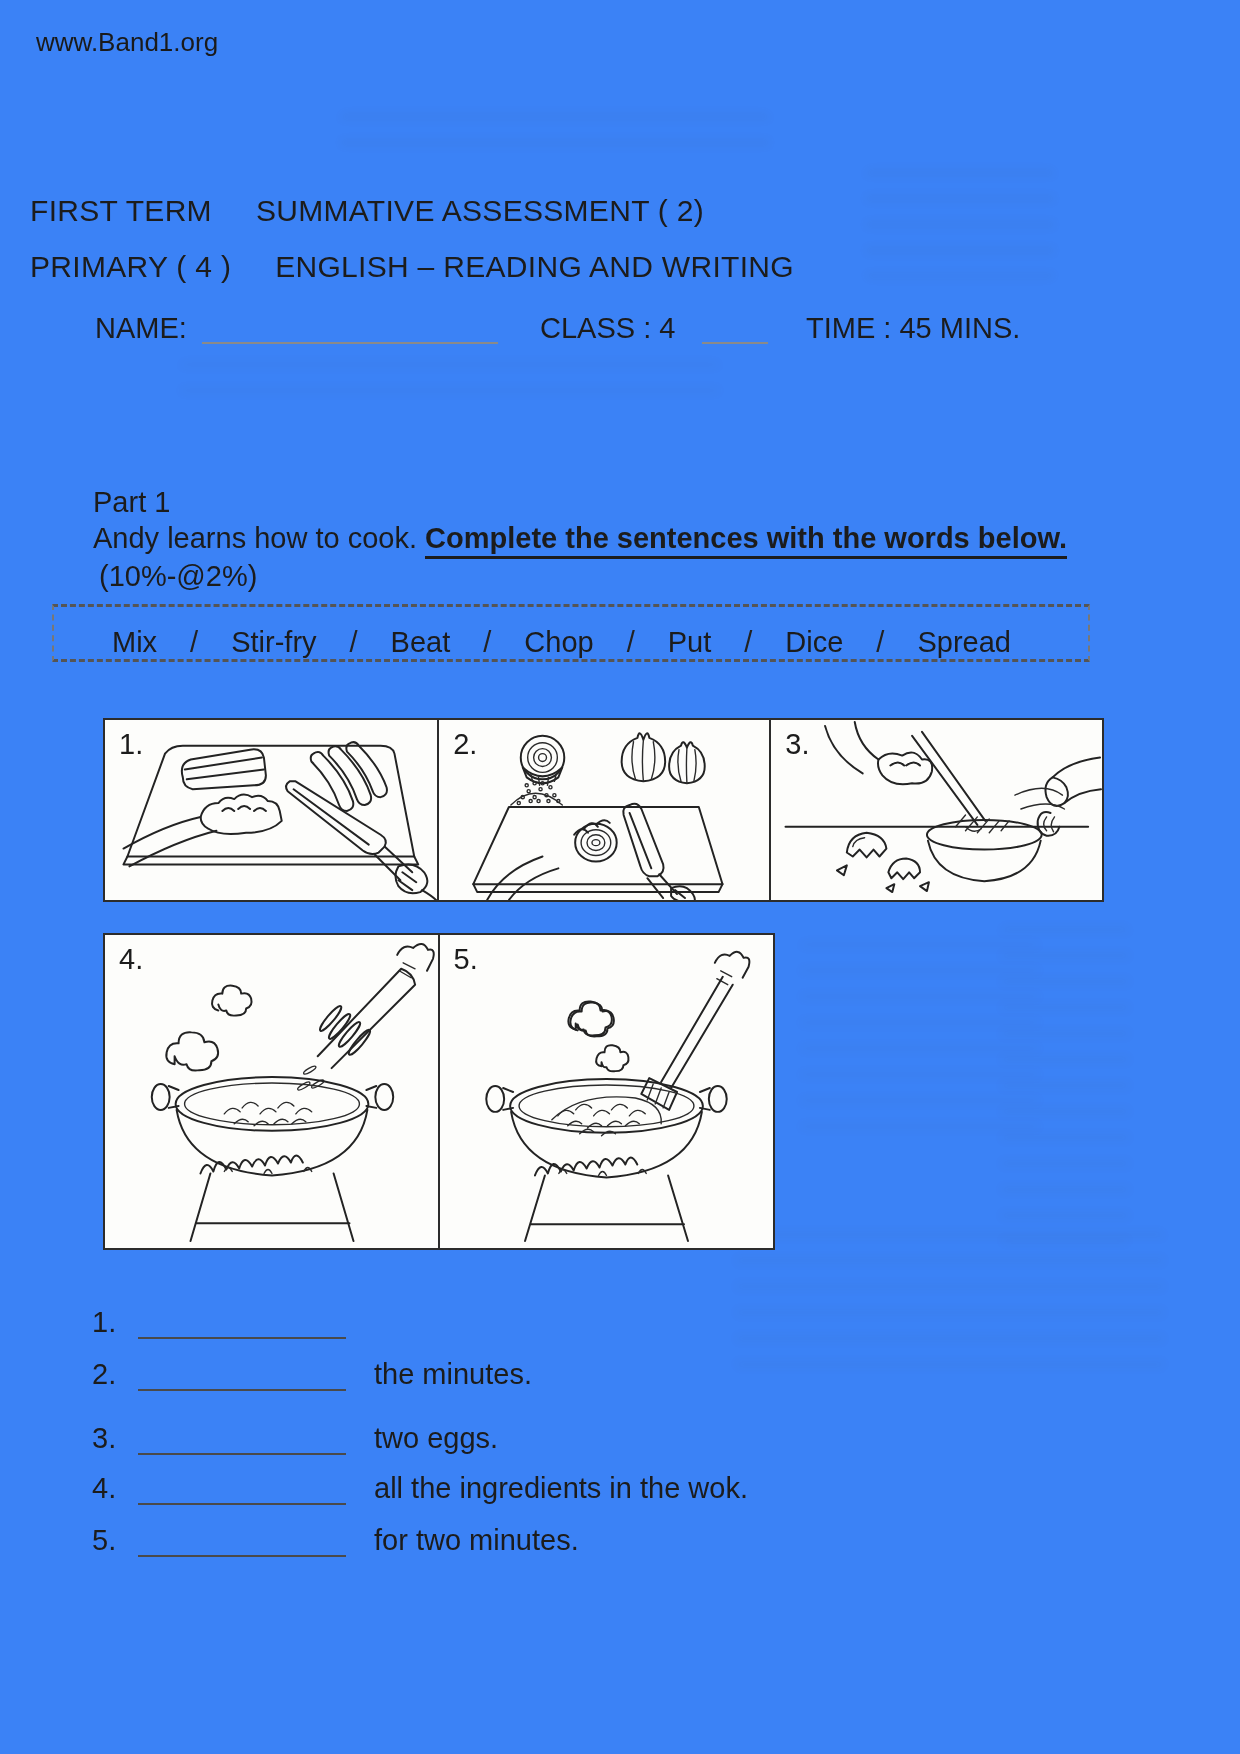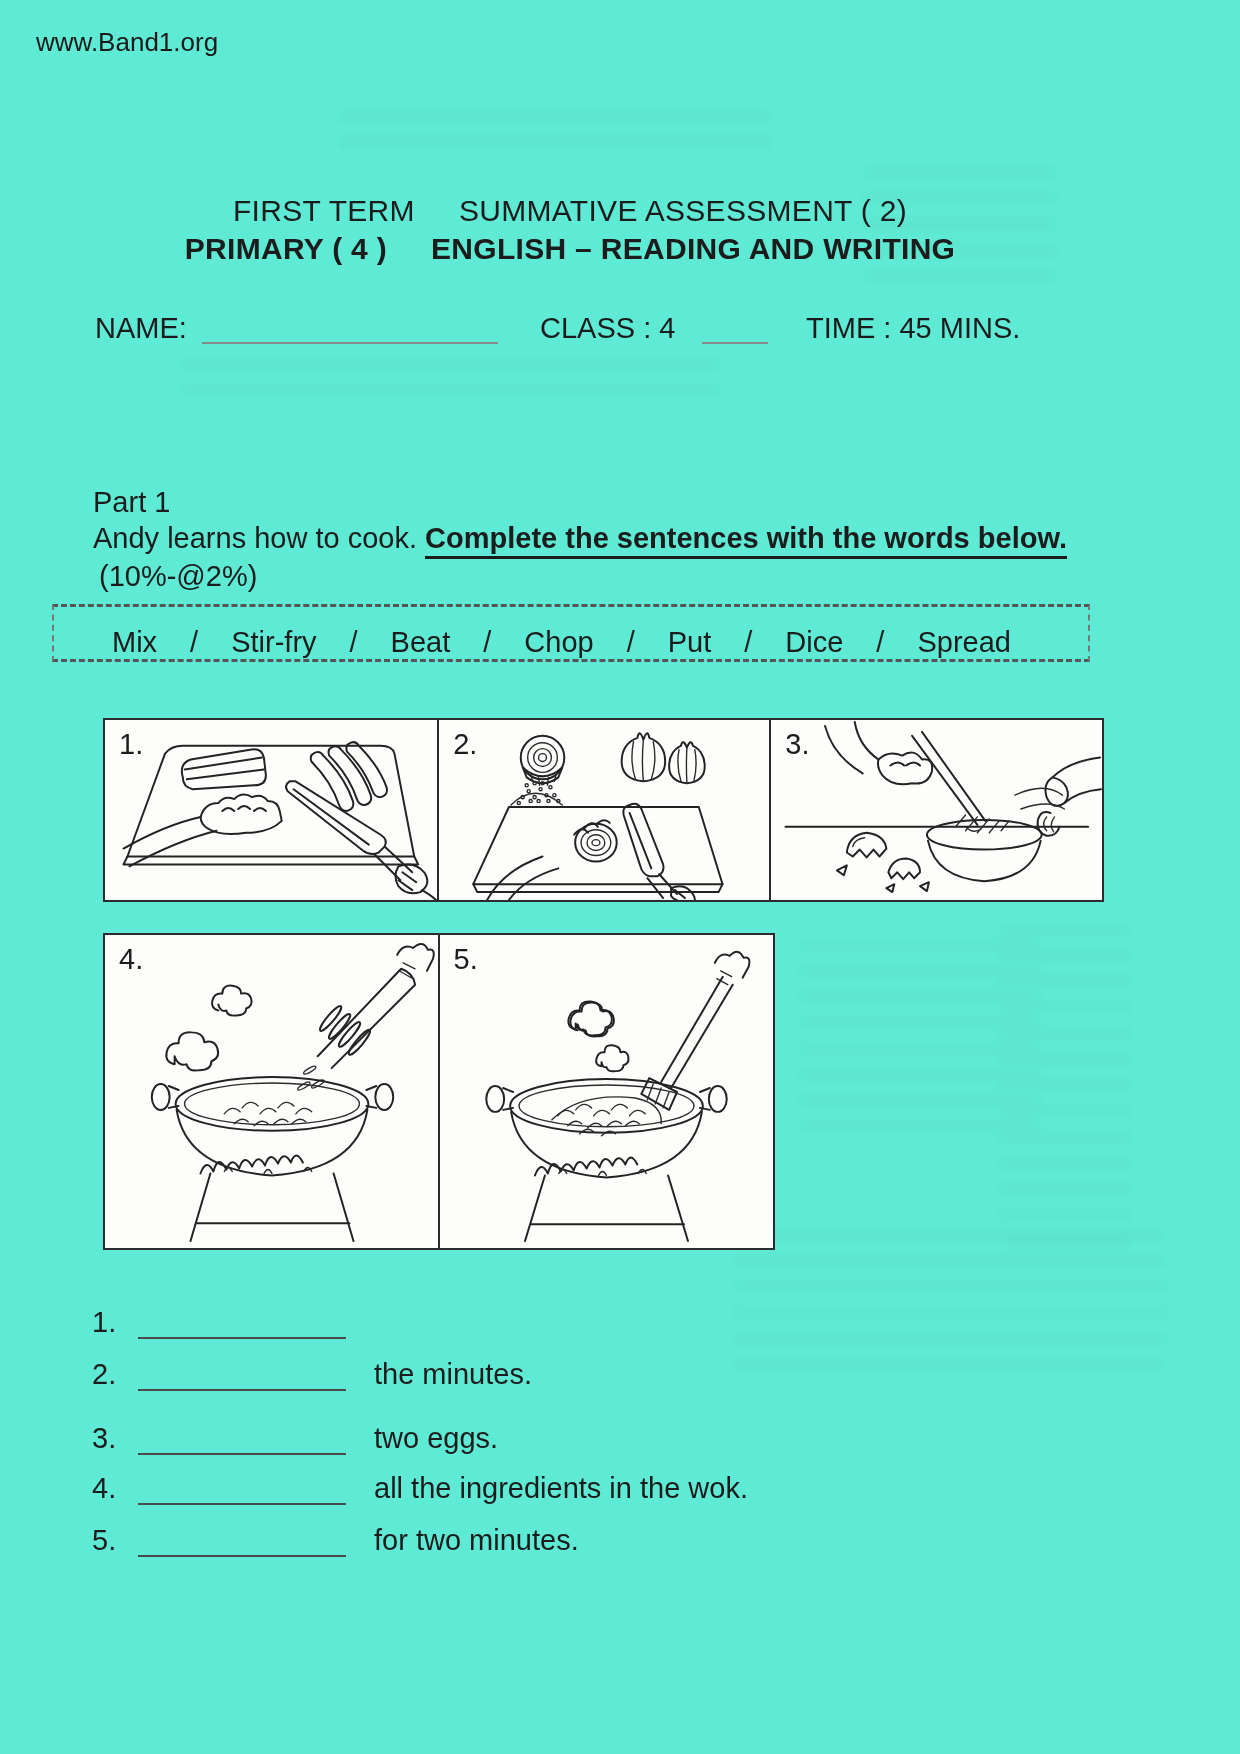--- a/index.html
+++ b/index.html
@@ -1,24 +1,24 @@
 <!DOCTYPE html>
 <html><head>
 <meta charset="utf-8">
 <style>
   html,body{margin:0;padding:0;background:#e8e8e8;}
   .page{
     position:relative;width:1240px;height:1754px;margin:0 auto;
-    background:#5eead4;color:#1c1c1c;overflow:hidden;
+    background:#3b82f6;color:#1c1c1c;overflow:hidden;
     font-family:"Liberation Sans", sans-serif;
   }
   .abs{position:absolute;}
   .txt{white-space:nowrap;font-size:29px;line-height:1.15;}
   .watermark{left:36px;top:28px;font-size:26px;color:#1a1a1a;}
-  .title-line{left:30px;width:1080px;display:flex;justify-content:center;white-space:nowrap;font-size:30px;letter-spacing:.3px;}
+  .title-line{left:30px;width:1080px;display:flex;white-space:nowrap;font-size:30px;letter-spacing:.3px;}
   .title-line .gap1{display:inline-block;width:44px;}
   
   .blankline{border-bottom:2px solid #3a3a3a;height:28px;}
   .blankline.light{border-bottom:2px solid #8a8a8a;}
   
   .intro-underlined{font-weight:700;border-bottom:3px solid #1c1c1c;padding-bottom:2px;}
   
   .wordbank{
     left:52px;top:604px;width:1038px;height:58px;
     border-top:3px dashed #555;border-bottom:3px dashed #555;
@@ -59,21 +59,21 @@
   <div class="smudge" style="left:800px;top:940px;width:240px;height:200px;opacity:.05;"></div>
   <div class="smudge" style="left:735px;top:1230px;width:430px;height:140px;opacity:.06;"></div>
 
   <div class="abs txt watermark">www.Band1.org</div>
 
   <div class="abs title-line" style="top:194px;">
     <span>FIRST TERM</span>
     <span class="gap1"></span>
     <span>SUMMATIVE ASSESSMENT ( 2)</span>
   </div>
-  <div class="abs title-line" style="top:232px;font-weight:bold;">
+  <div class="abs title-line" style="top:250px;">
     <span>PRIMARY ( 4 )</span>
     <span class="gap1"></span>
     <span>ENGLISH – READING AND WRITING</span>
   </div>
 
   <div class="abs txt" style="left:95px;top:312px;">NAME:</div>
   <div class="abs blankline light" style="left:202px;top:314px;width:296px;"></div>
   <div class="abs txt" style="left:540px;top:312px;">CLASS : 4</div>
   <div class="abs blankline light" style="left:702px;top:314px;width:66px;"></div>
   <div class="abs txt" style="left:806px;top:312px;">TIME : 45 MINS.</div>

